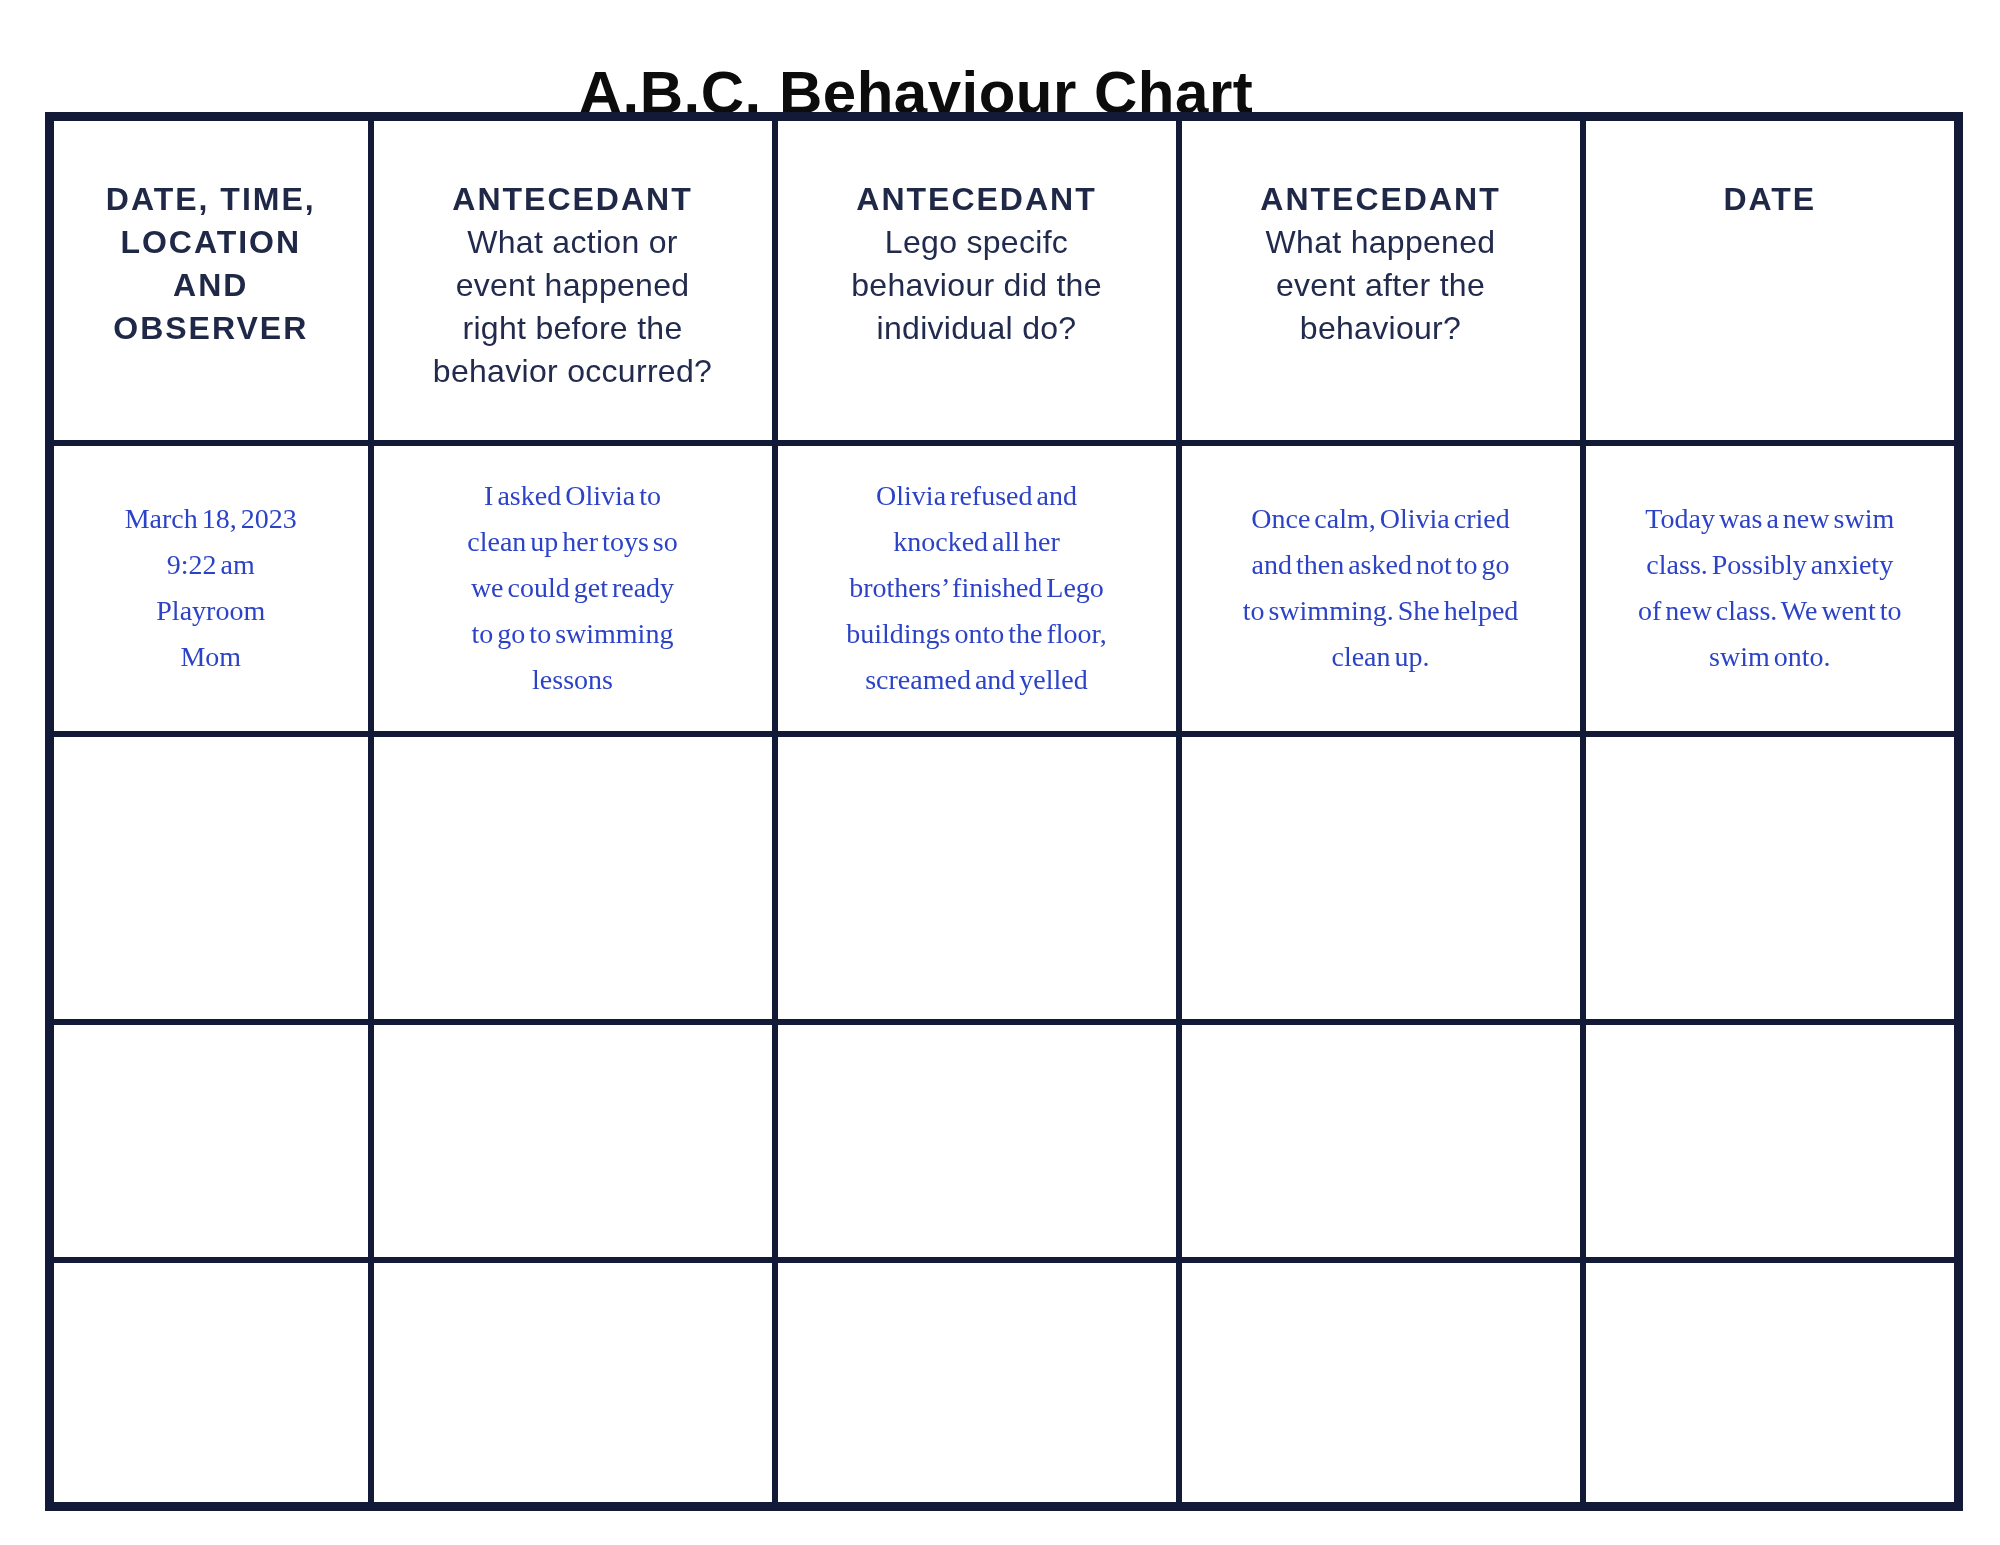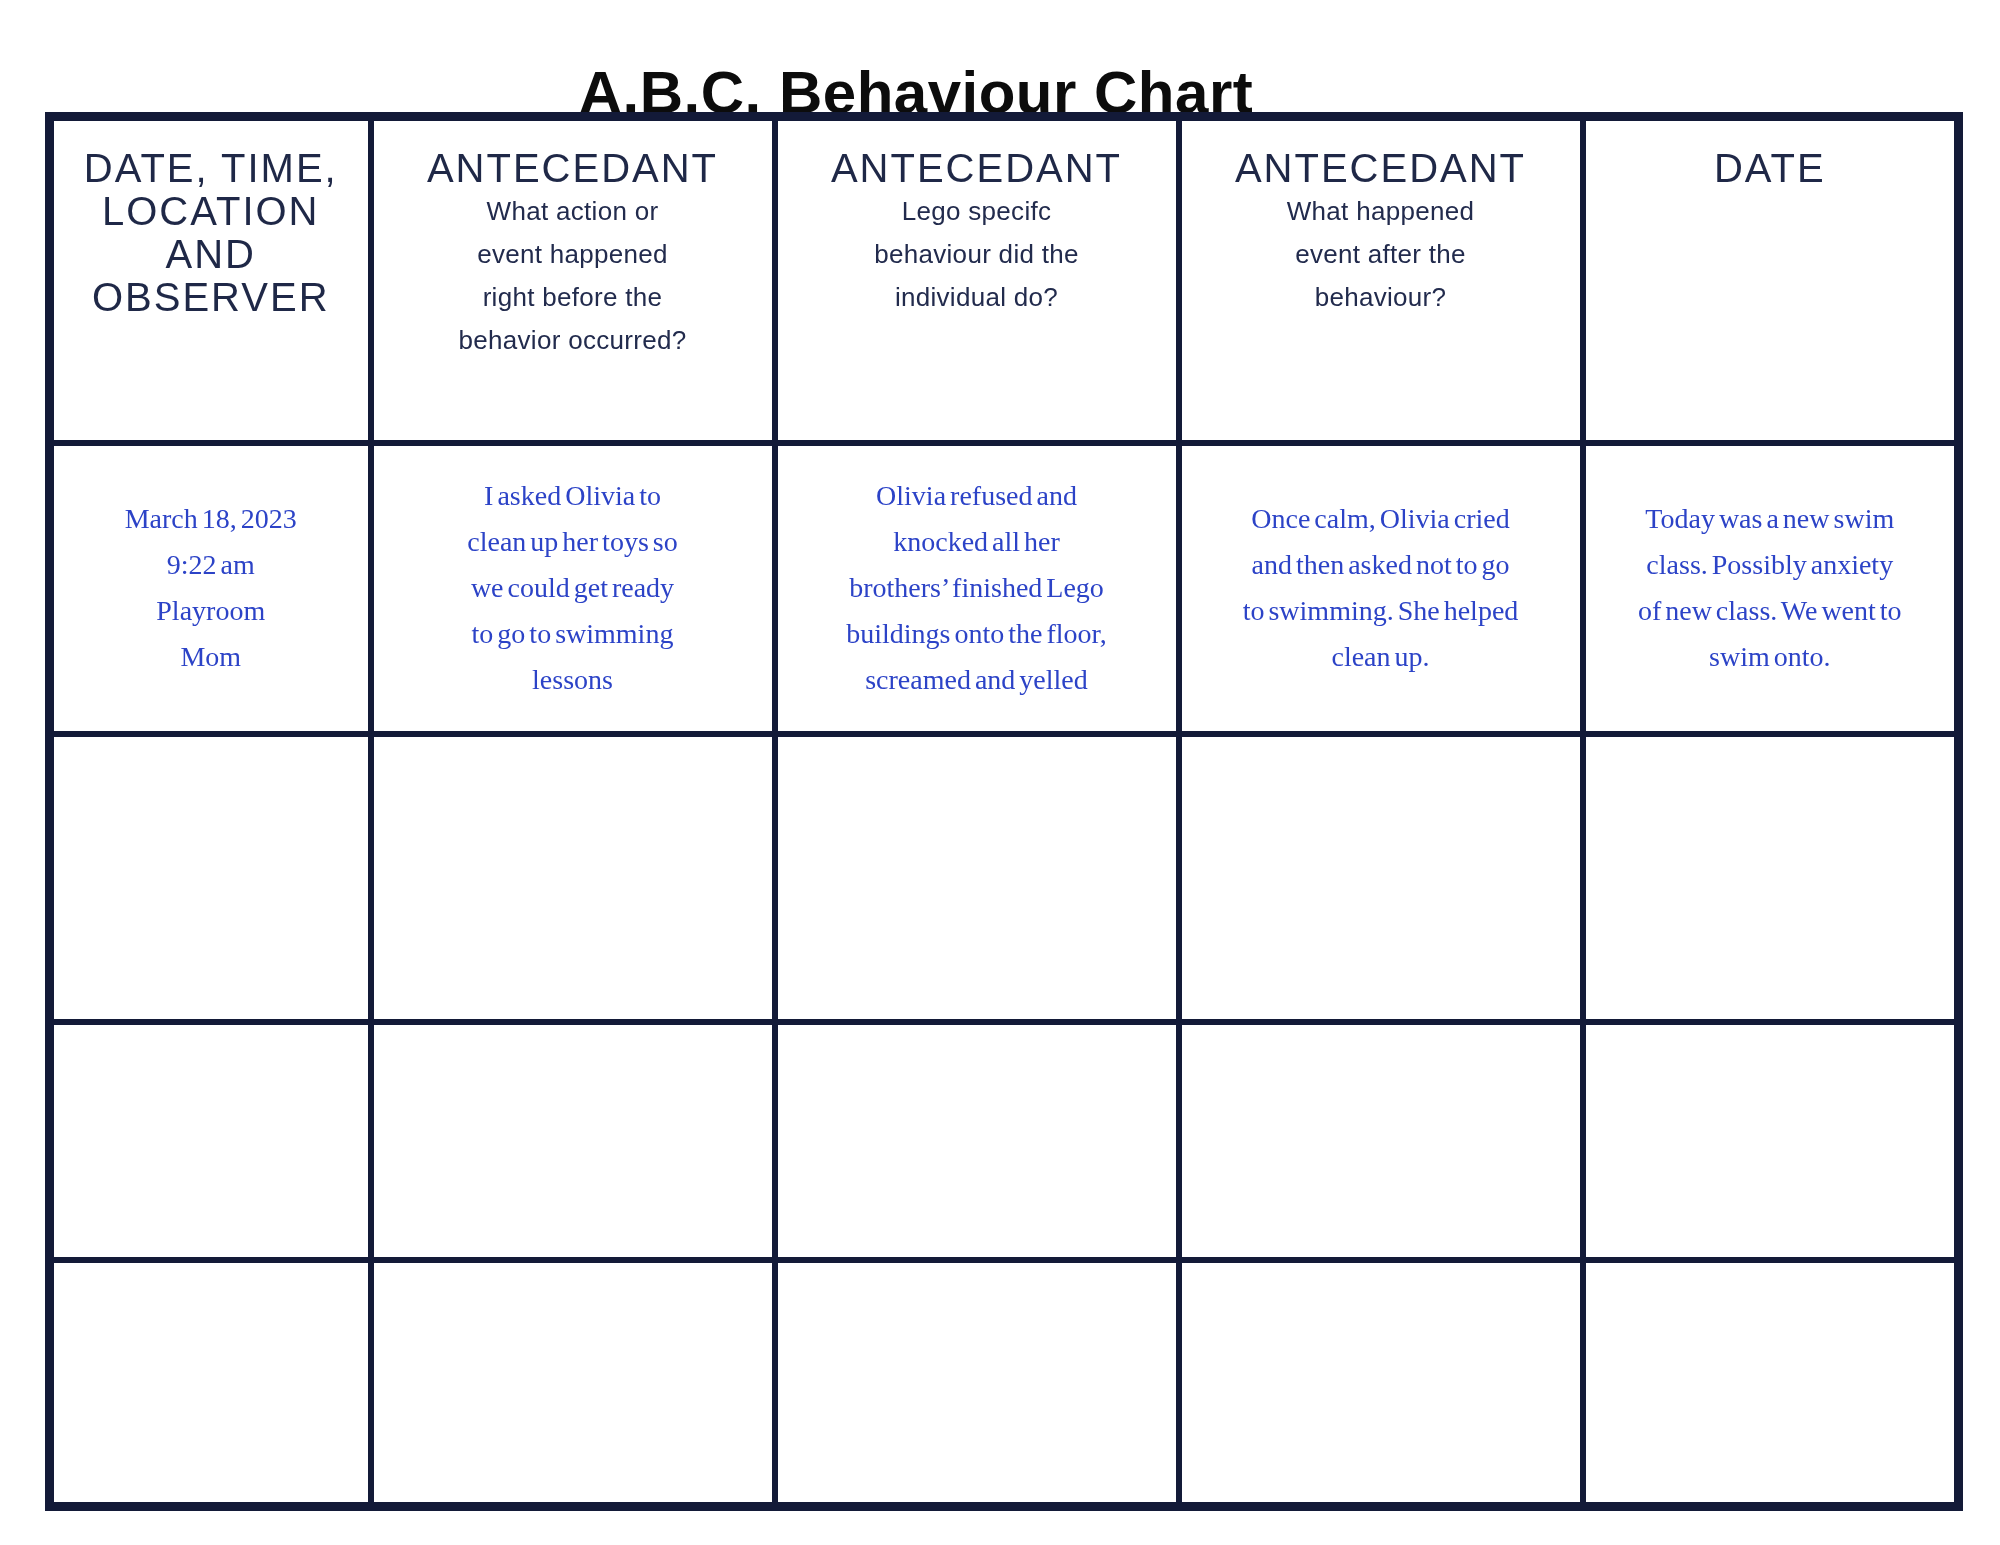--- a/index.html
+++ b/index.html
@@ -43,29 +43,30 @@
   tr.empty-row-2   { height: 238px; }
   tr.empty-row-3   { height: 247px; }
 
   th.header-cell {
     vertical-align: top;
     padding: 26px 10px 0 10px;
     text-align: center;
     color: #1f2847;
   }
   .hdr-title {
-    font-weight: 400;
-    font-size: 40px;
+    font-weight: 700;
+    font-size: 32px;
     line-height: 43px;
     letter-spacing: 2px;
     white-space: pre-line;
+    margin-top: 31px;
   }
   .hdr-desc {
     font-weight: 400;
-    font-size: 26px;
+    font-size: 32px;
     line-height: 43px;
     letter-spacing: 0.3px;
     white-space: pre-line;
     color: #222b4d;
   }
   td.entry-cell {
     vertical-align: middle;
     text-align: center;
     padding: 6px 12px;
     color: #2c43c7;

